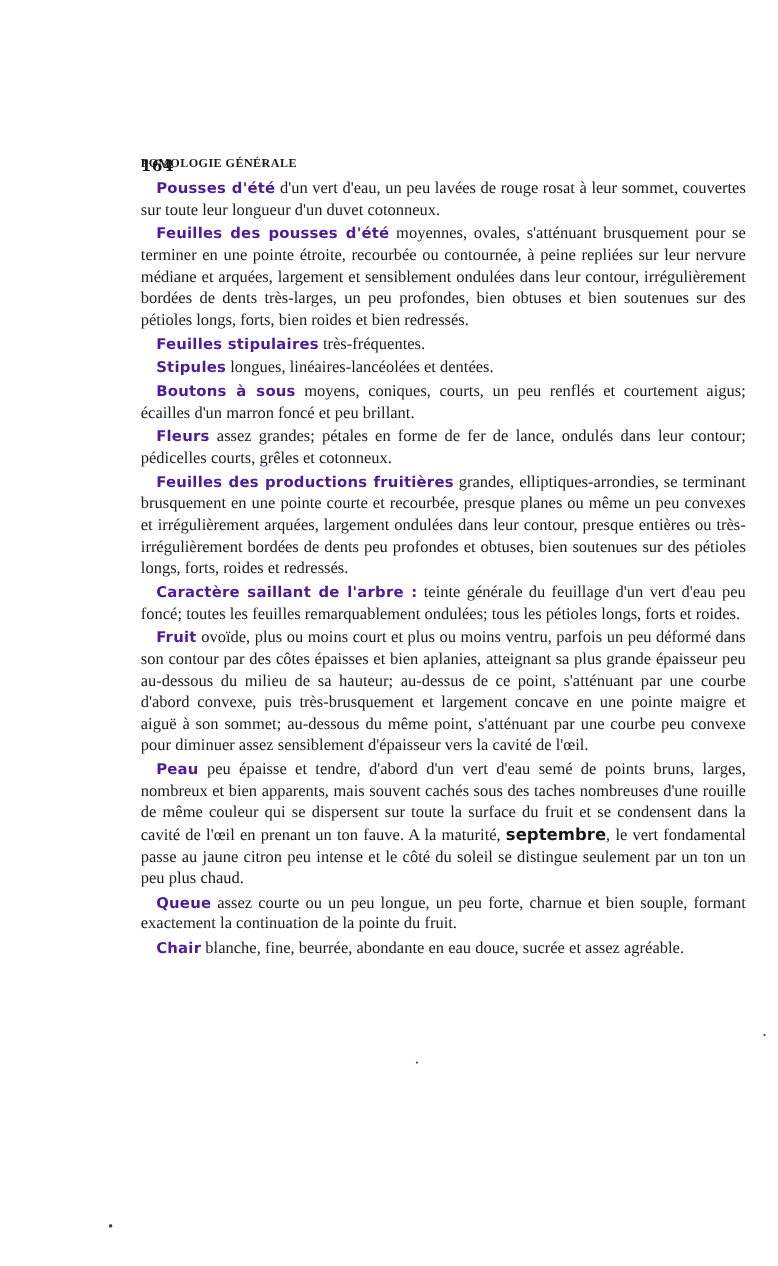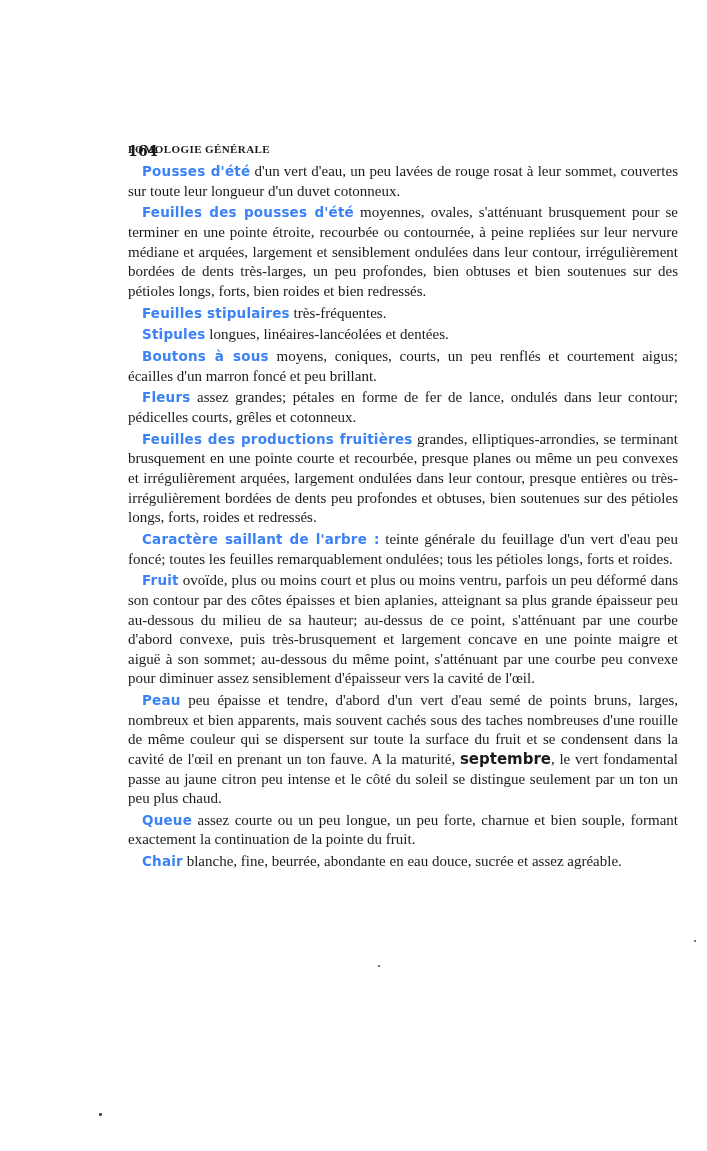--- a/index.html
+++ b/index.html
@@ -55,21 +55,21 @@
       text-align: justify;
       text-indent: 14px;
       margin: 0 0 2.2px 0;
       hyphens: manual;
     }
     .term {
       font-family: "DejaVu Sans", "Liberation Sans", sans-serif;
       font-weight: bold;
       font-size: 13.5px;
       letter-spacing: 0.2px;
-      color: #3b82f6;
+      color: #4c1d95;
     }
     .inline-bold {
       font-family: "DejaVu Sans", "Liberation Sans", sans-serif;
       font-weight: bold;
       font-size: 15px;
     }
     .speck {
       position: absolute;
       width: 2px;
       height: 2px;

